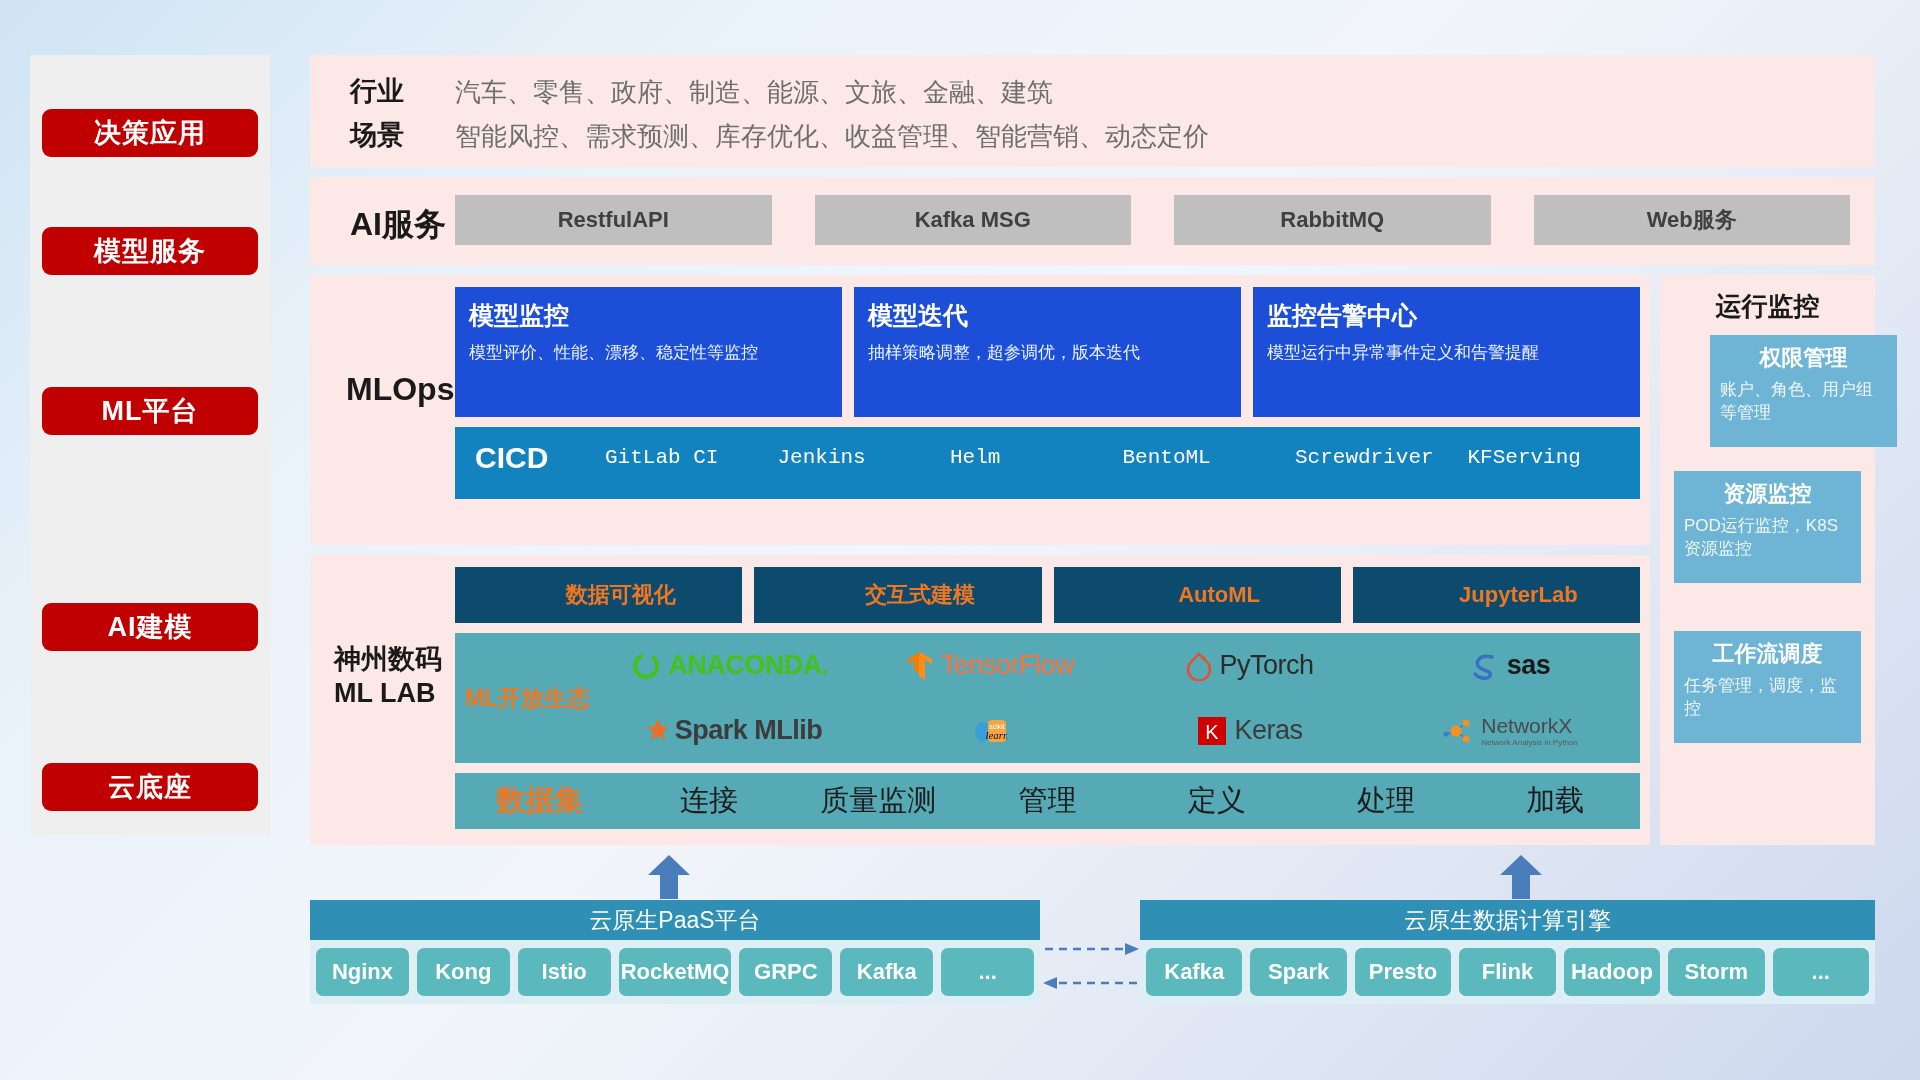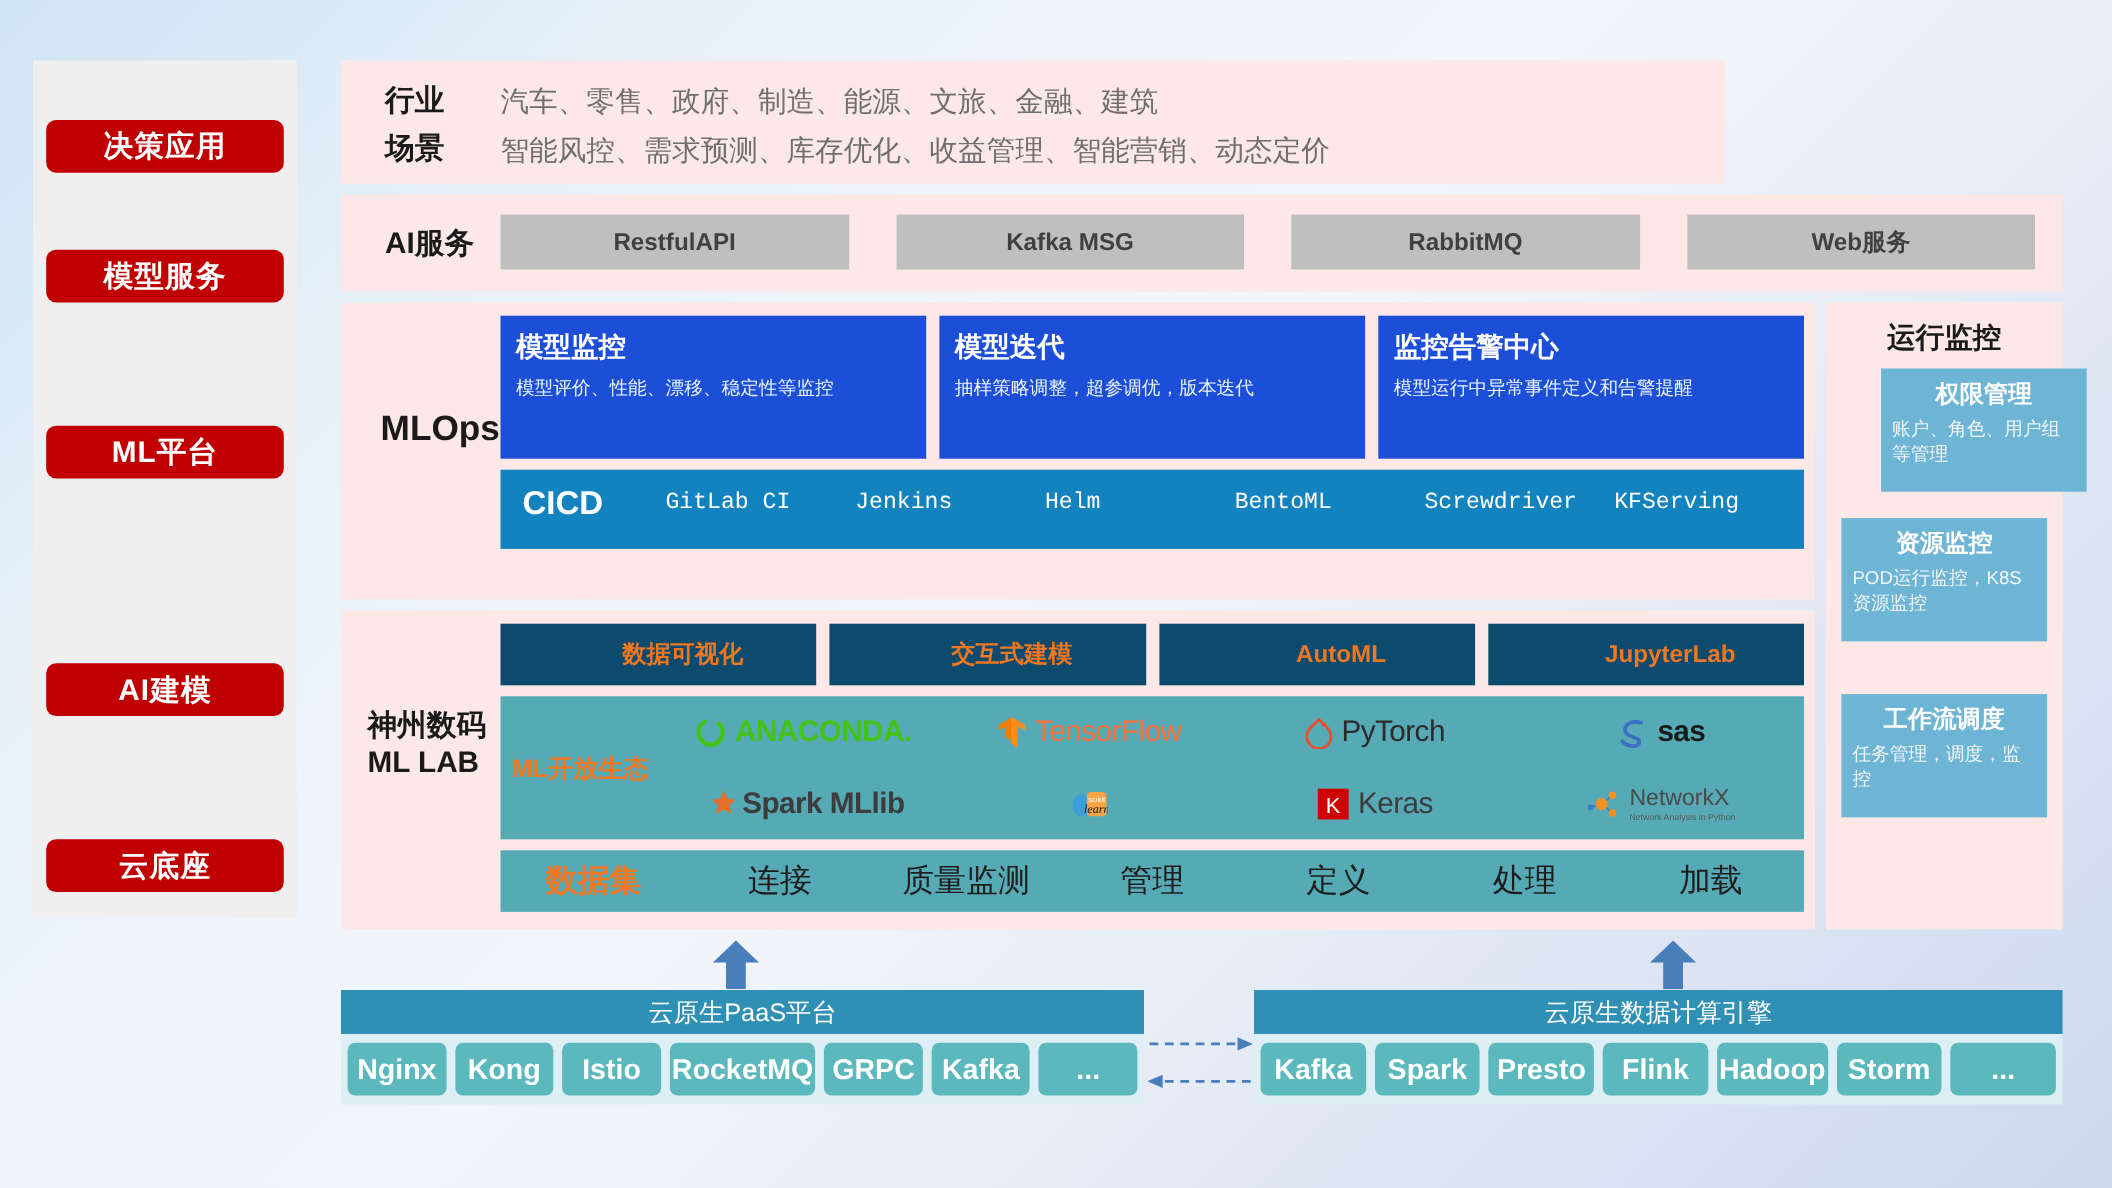--- a/index.html
+++ b/index.html
@@ -24,41 +24,41 @@
     letter-spacing: 1px;
   }
   .rb0 { top: 54px; }
   .rb1 { top: 172px; }
   .rb2 { top: 332px; }
   .rb3 { top: 548px; }
   .rb4 { top: 708px; }
 
   
   .panel { position: absolute; background: #fce9e7; }
-  .p-app   { left: 310px; top: 55px;  width: 1258px; height: 112px; text-decoration: underline; }
+  .p-app   { left: 310px; top: 55px;  width: 1565px; height: 112px; text-decoration: underline; }
   .p-svc   { left: 310px; top: 177px; width: 1565px; height: 88px;  }
   .p-mlops { left: 310px; top: 275px; width: 1340px; height: 270px; }
   .p-model { left: 310px; top: 555px; width: 1340px; height: 290px; }
   .p-mon   { left: 1660px; top: 275px; width: 215px; height: 570px; }
 
   .row-label {
     position: absolute; font-weight: bold; color: #1a1a1a;
   }
 
   
   .ind-lab  { left: 40px; top: 18px;  font-size: 27px; }
   .scn-lab  { left: 40px; top: 62px;  font-size: 27px; }
   .ind-val, .scn-val {
     position: absolute; left: 145px; font-size: 26px; color: #6f6f6f; white-space: nowrap;
   }
   .ind-val { top: 20px; }
   .scn-val { top: 64px; }
 
   
-  .svc-lab { left: 40px; top: 26px; font-size: 27px; }
+  .svc-lab { left: 40px; top: 26px; font-size: 32px; }
   .svc-boxes {
     position: absolute; left: 145px; top: 18px; right: 25px;
     display: flex; gap: 43px;
   }
   .svc-box {
     flex: 1; height: 50px; background: #bfbfbf; color: #404040;
     font-size: 22px; font-weight: bold;
     display: flex; align-items: center; justify-content: center;
   }
 
@@ -146,21 +146,21 @@
   .cg-right { left: 1140px; top: 900px; width: 735px; }
   .cloud-head {
     height: 40px; background: #2f8fb5; color: #fff; font-size: 23px;
     display: flex; align-items: center; justify-content: center;
   }
   .cloud-body {
     background: #ddeef4; padding: 8px 6px; display: flex; gap: 8px;
   }
   .chip {
     flex: 1; height: 48px; background: #5bb8bd; color: #fff;
-    border-radius: 7px; font-size: 26px; font-weight: bold;
+    border-radius: 7px; font-size: 22px; font-weight: bold;
     display: flex; align-items: center; justify-content: center;
     text-align: center; line-height: 1.1; padding: 0 2px;
   }
   .up-arrow { position: absolute; width: 42px; height: 44px; }
   .ua-left  { left: 648px;  top: 855px; }
   .ua-right { left: 1500px; top: 855px; }
   .dash-row { position: absolute; left: 1043px; top: 935px; width: 96px; height: 60px; }
 </style>
 </head>
 <body>

